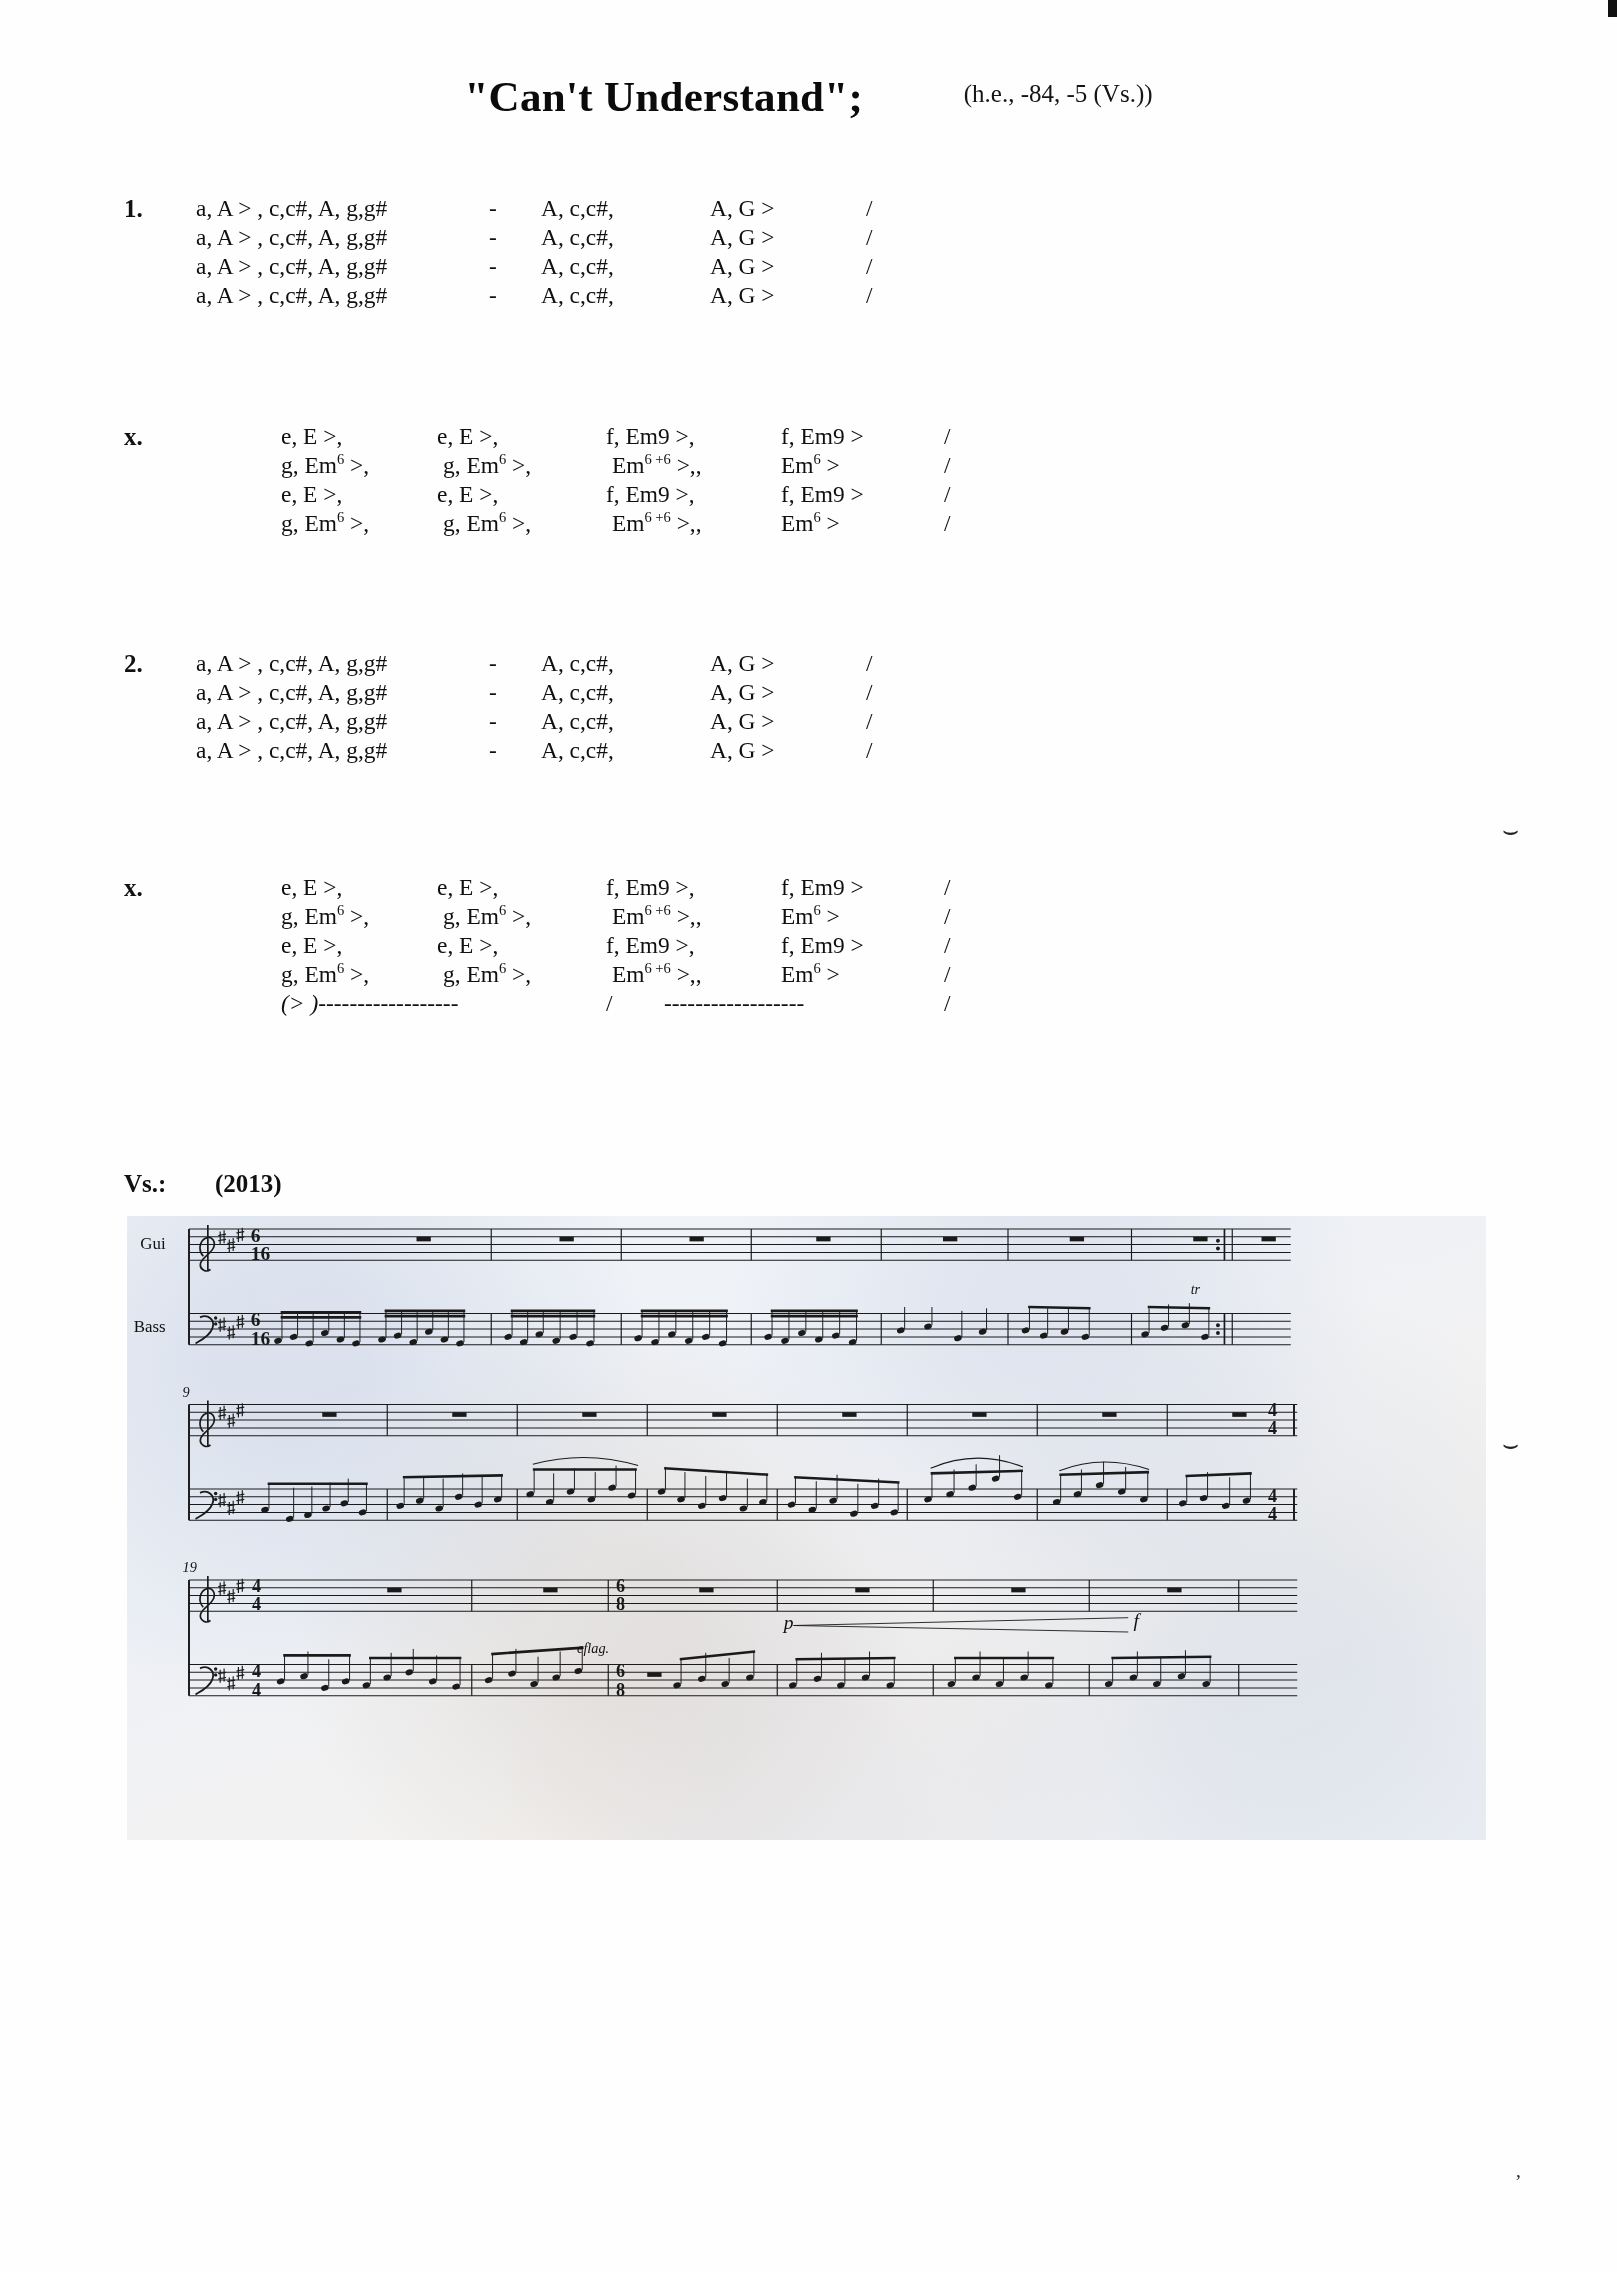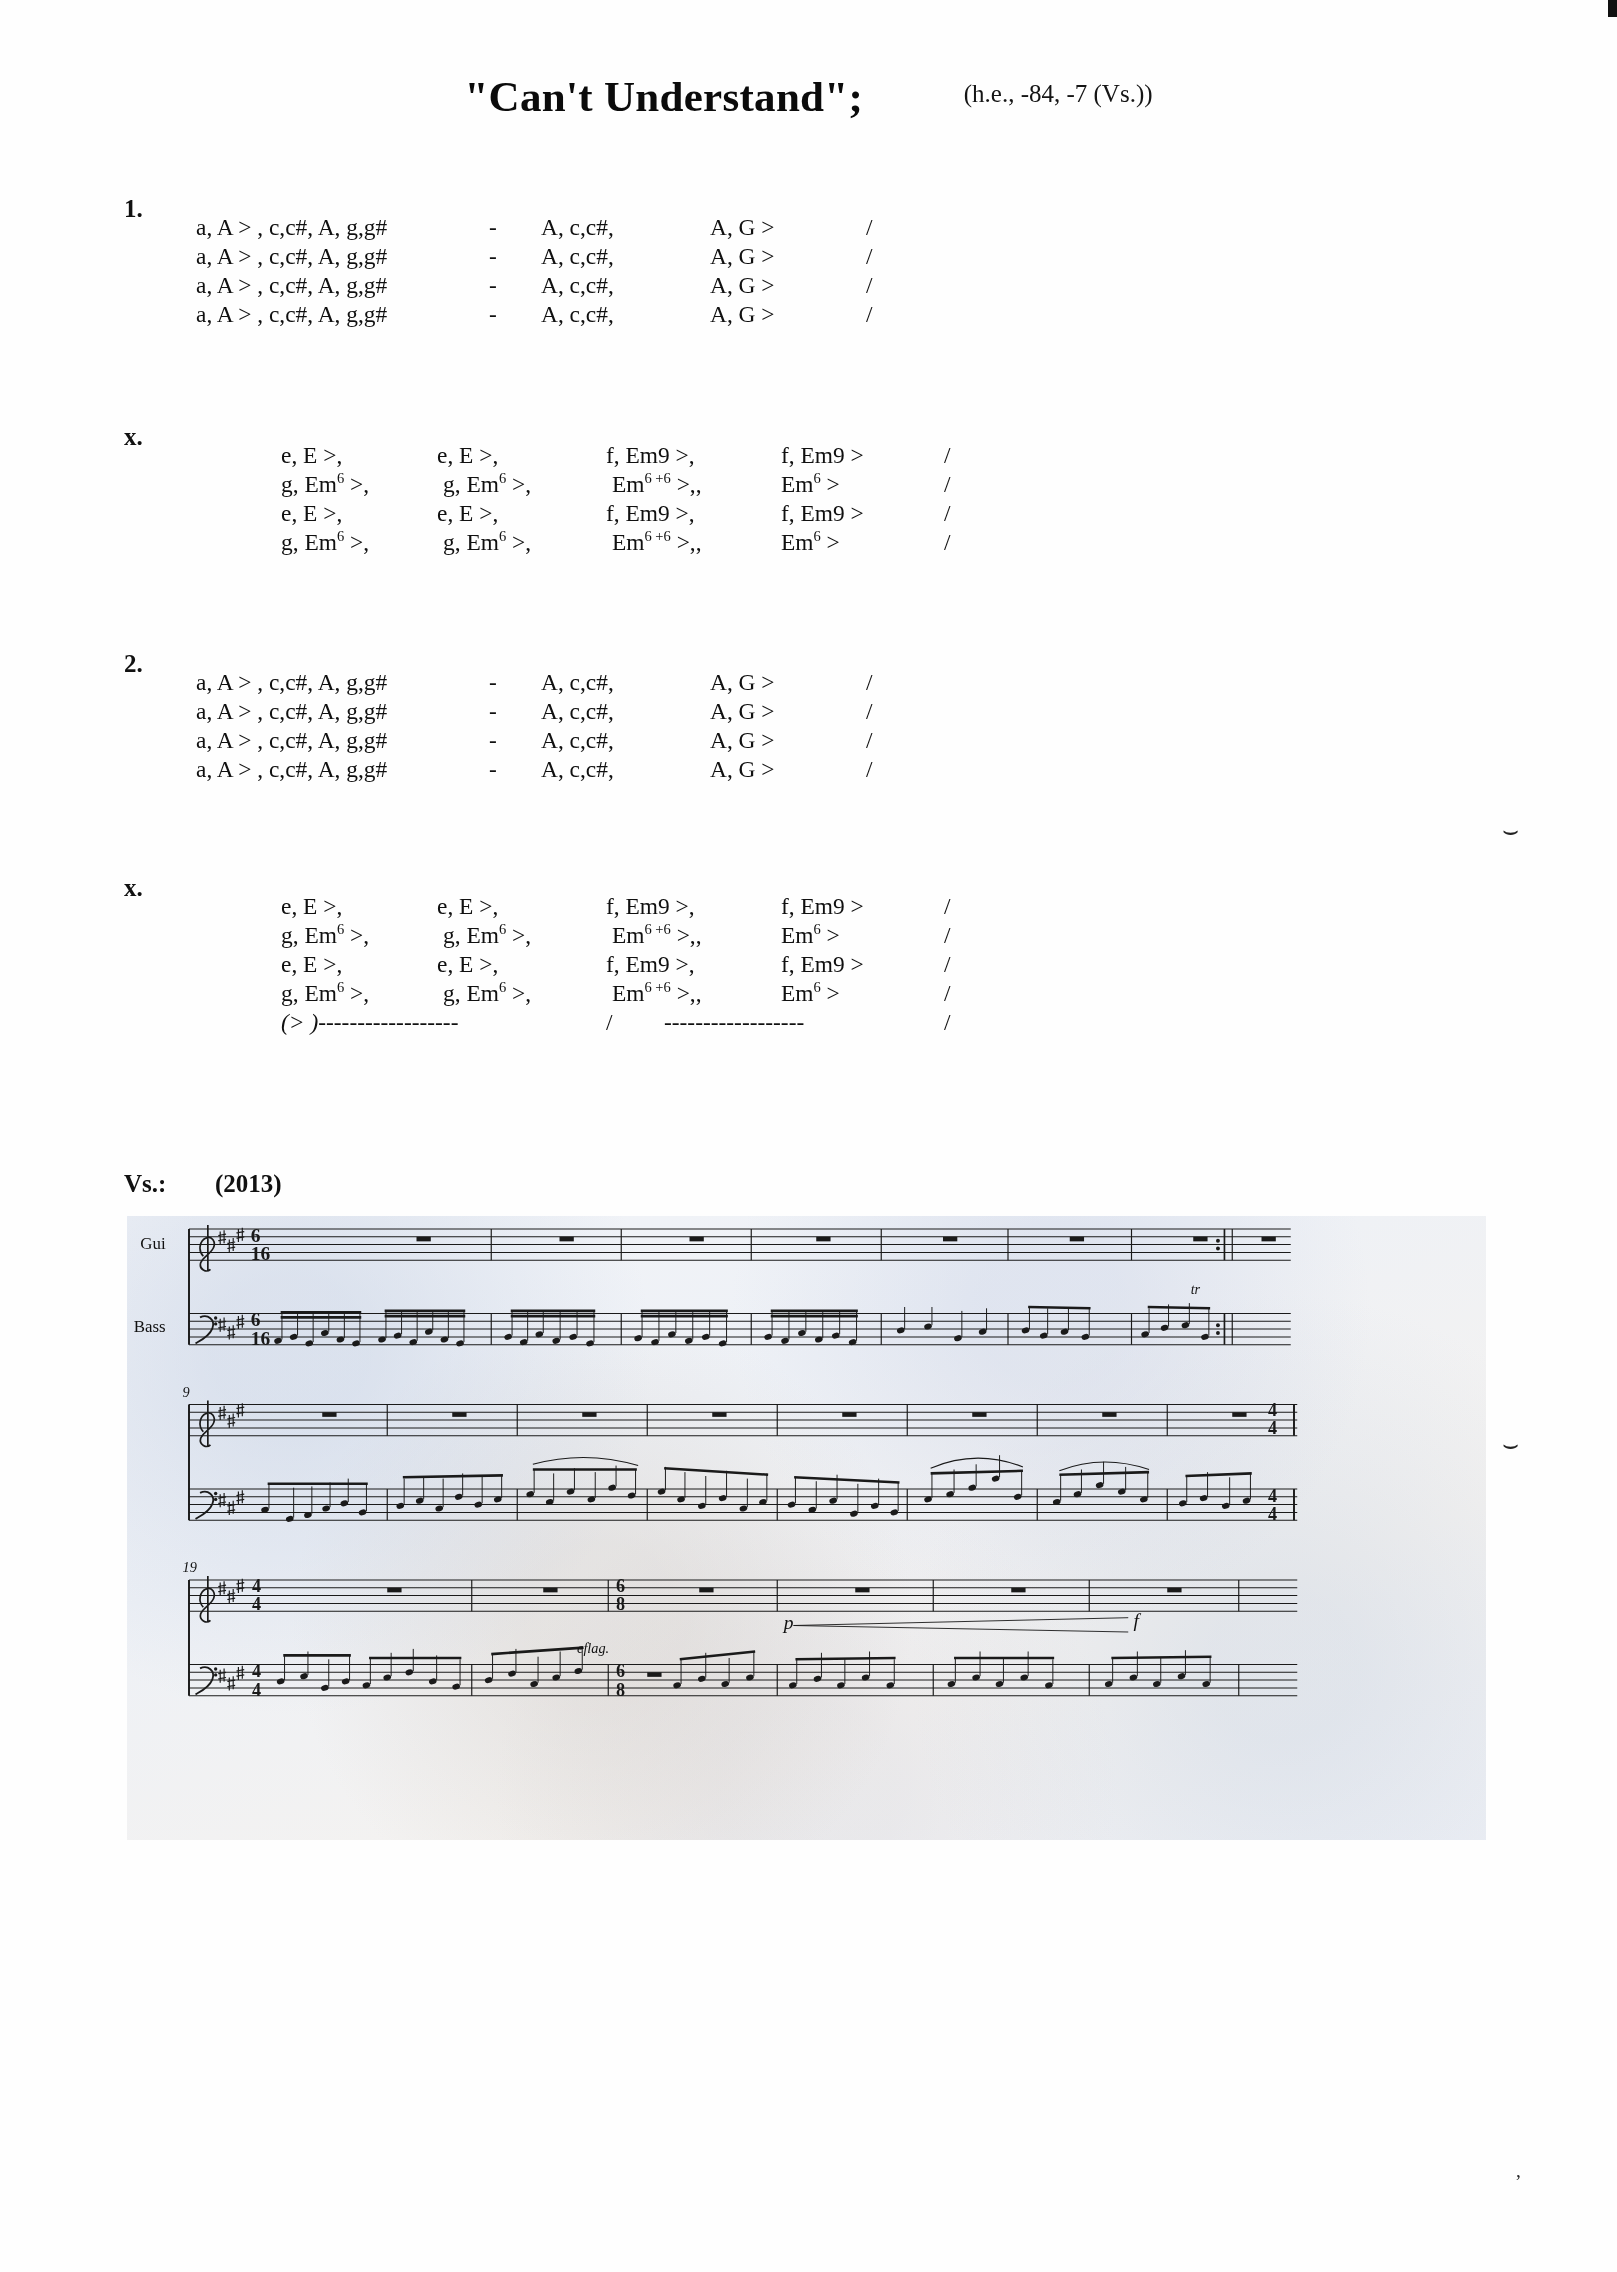--- a/index.html
+++ b/index.html
@@ -64,21 +64,20 @@
     width: 72px;
     font-size: 25px;
     font-weight: bold;
     font-family: "Liberation Serif", serif;
   }
   .lines {
     position: absolute;
     left: 0;
     top: 0;
     width: 1300px;
-    margin-top: 19px;
   }
   .line {
     position: relative;
     height: 29px;
     font-size: 23.4px;
     white-space: nowrap;
     color: #101010;
   }
   .seg {
     position: absolute;
@@ -143,21 +142,21 @@
     background: #111;
   }
 </style>
 </head>
 <body>
 
 <div class="page">
 
   <div class="title-row">
     <span class="doc-title">"Can't Understand";</span>
-    <span class="doc-subtitle">(h.e., -84, -7 (Vs.))</span>
+    <span class="doc-subtitle">(h.e., -84, -5 (Vs.))</span>
   </div>
 
   <div class="chart" id="chart-root">
       <div class="block" style="top: 195px;">
         <div class="block-label">1.</div>
         <div class="lines" style="left: 72px;">
           <div class="line">
             <span class="seg" style="left: 0px;">a, A &gt; , c,c#, A, g,g#</span>
             <span class="seg" style="left: 293px;">-</span>
             <span class="seg" style="left: 345px;">A, c,c#,</span>

